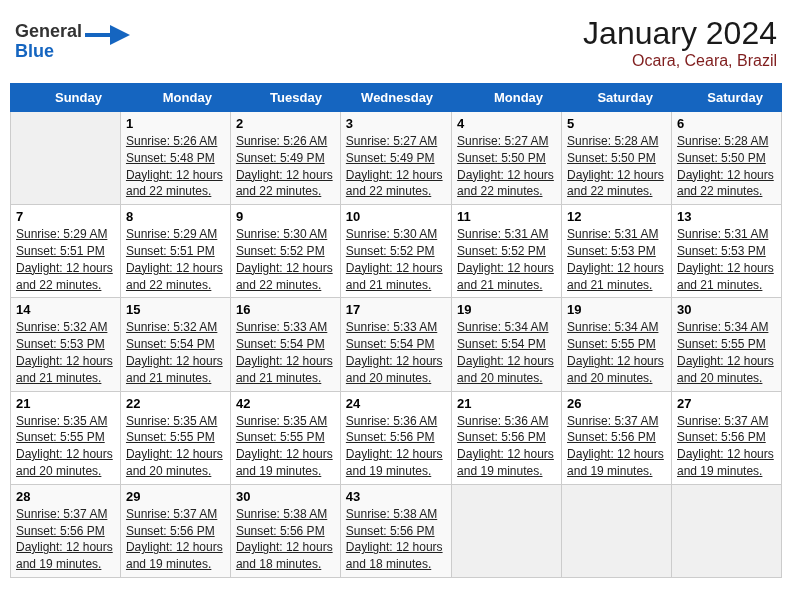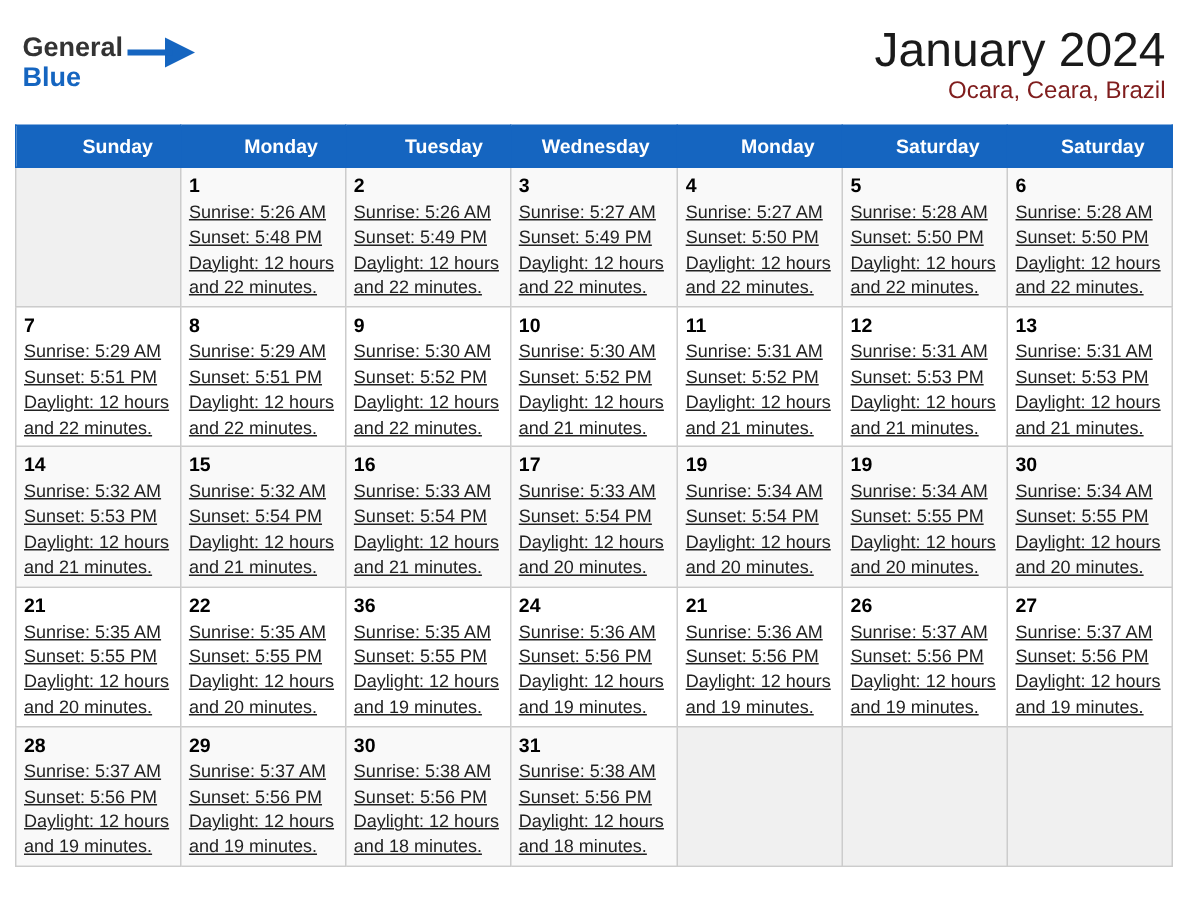--- a/index.html
+++ b/index.html
@@ -202,21 +202,21 @@
       <tr>
         <td>
           <span class="day-num">21</span>
           <div class="day-info">Sunrise: 5:35 AM<br>Sunset: 5:55 PM<br>Daylight: 12 hours <br>and 20 minutes.</div>
         </td>
         <td>
           <span class="day-num">22</span>
           <div class="day-info">Sunrise: 5:35 AM<br>Sunset: 5:55 PM<br>Daylight: 12 hours <br>and 20 minutes.</div>
         </td>
         <td>
-          <span class="day-num">36</span>
+          <span class="day-num">42</span>
           <div class="day-info">Sunrise: 5:35 AM<br>Sunset: 5:55 PM<br>Daylight: 12 hours <br>and 19 minutes.</div>
         </td>
         <td>
           <span class="day-num">24</span>
           <div class="day-info">Sunrise: 5:36 AM<br>Sunset: 5:56 PM<br>Daylight: 12 hours <br>and 19 minutes.</div>
         </td>
         <td>
           <span class="day-num">21</span>
           <div class="day-info">Sunrise: 5:36 AM<br>Sunset: 5:56 PM<br>Daylight: 12 hours <br>and 19 minutes.</div>
         </td>
@@ -236,21 +236,21 @@
         </td>
         <td>
           <span class="day-num">29</span>
           <div class="day-info">Sunrise: 5:37 AM<br>Sunset: 5:56 PM<br>Daylight: 12 hours <br>and 19 minutes.</div>
         </td>
         <td>
           <span class="day-num">30</span>
           <div class="day-info">Sunrise: 5:38 AM<br>Sunset: 5:56 PM<br>Daylight: 12 hours <br>and 18 minutes.</div>
         </td>
         <td>
-          <span class="day-num">31</span>
+          <span class="day-num">43</span>
           <div class="day-info">Sunrise: 5:38 AM<br>Sunset: 5:56 PM<br>Daylight: 12 hours <br>and 18 minutes.</div>
         </td>
         <td class="empty-cell"></td>
         <td class="empty-cell"></td>
         <td class="empty-cell"></td>
       </tr>
     </tbody>
 </table>
 
 </body></html>

